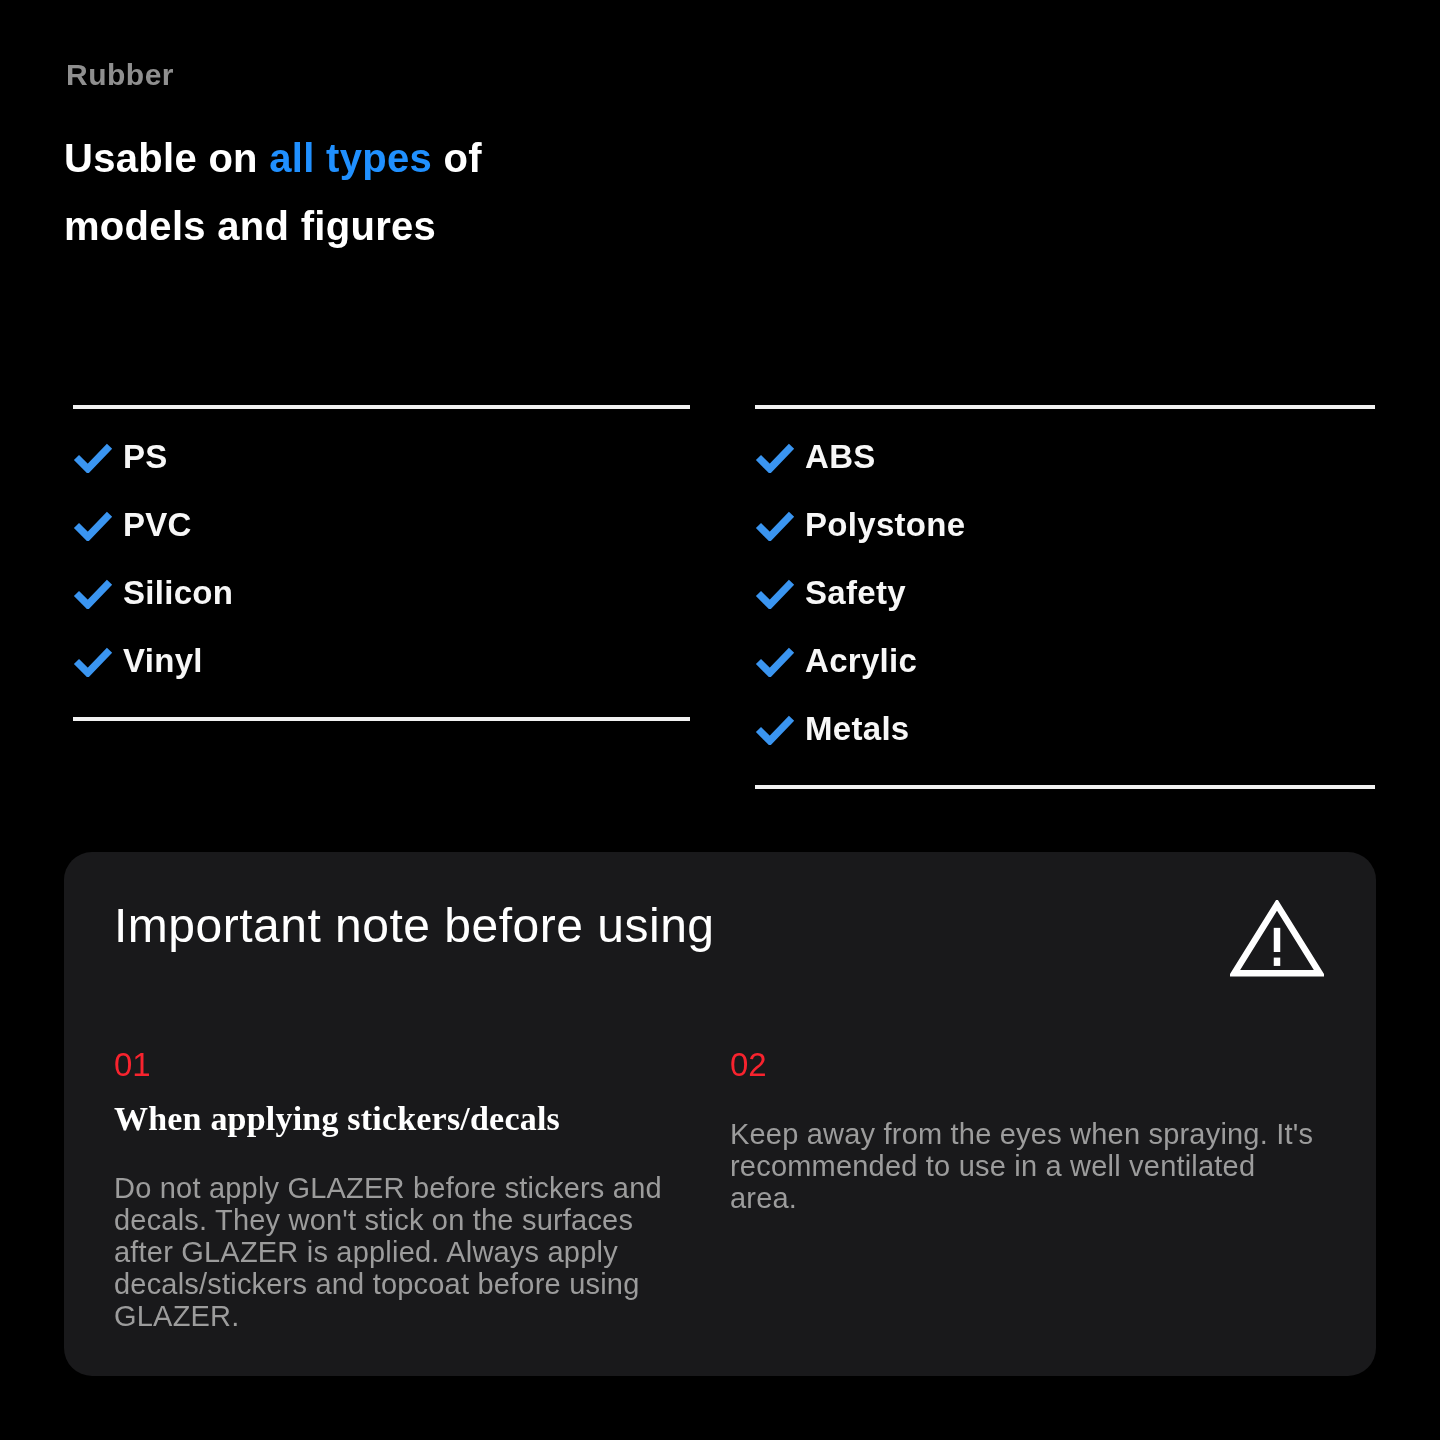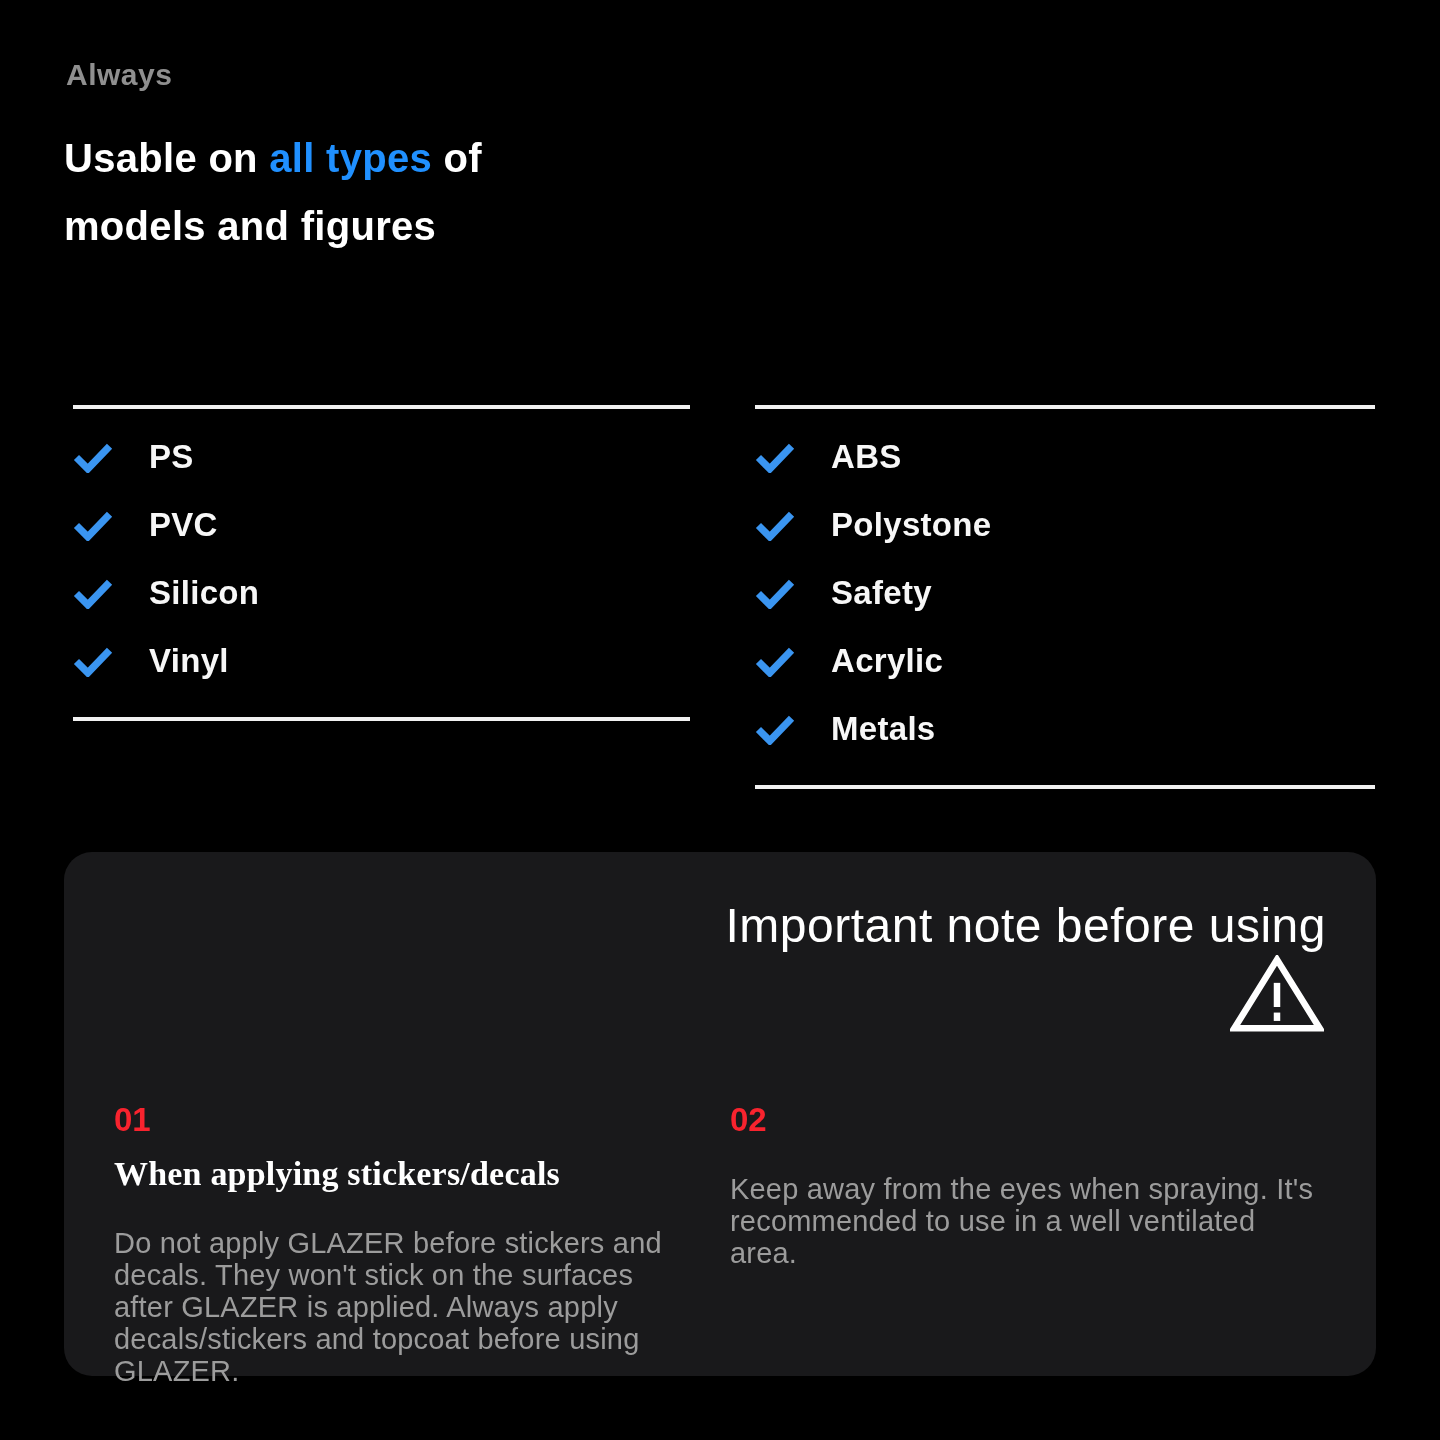--- a/index.html
+++ b/index.html
@@ -45,21 +45,21 @@
     border-bottom: 4px solid #f1f1f1;
     padding: 14px 0 22px 0;
     list-style: none;
   }
   .mat-col.left  { left: 73px;  width: 617px; }
   .mat-col.right { left: 755px; width: 620px; }
   .mat-item {
     height: 68px;
     display: flex;
     align-items: center;
-    gap: 36px;
+    gap: 10px;
   }
   .check { width: 40px; height: 31px; flex: 0 0 auto; }
   .mat-label {
     font-size: 33px;
     font-weight: 700;
     color: #f7f7f7;
     letter-spacing: 0.3px;
   }
 
   
@@ -67,40 +67,39 @@
     position: absolute;
     left: 64px; top: 852px;
     width: 1312px; height: 524px;
     background: #19191b;
     border-radius: 28px;
     padding: 46px 50px;
   }
   .note-head {
     display: flex;
     justify-content: space-between;
-    align-items: flex-end;
-    flex-direction: column;
+    align-items: flex-start;
   }
   .note-title {
     font-size: 48px;
     font-weight: 400;
     color: #ffffff;
     letter-spacing: 0.5px;
   }
   .warn-icon { width: 94px; height: 78px; margin-top: 2px; margin-right: 2px; }
 
   .note-grid {
     margin-top: 68px;
     display: grid;
     grid-template-columns: 582px auto;
     column-gap: 34px;
   }
   .note-number {
     font-size: 33px;
-    font-weight: 700;
+    font-weight: 400;
     color: #f8232e;
   }
   .note-heading {
     margin-top: 16px;
     font-size: 34px;
     font-weight: 700;
     color: #ffffff;
     letter-spacing: 0.2px;
     font-family: Liberation Serif, serif;
   }
@@ -112,21 +111,21 @@
     color: #9c9c9c;
     letter-spacing: 0.2px;
     max-width: 600px;
   }
 </style>
 </head>
 <body>
 
 <div class="canvas">
 
-  <div class="eyebrow">Always</div>
+  <div class="eyebrow">Rubber</div>
 
   <h1 class="main-title"><span>Usable on </span><span class="hl">all types</span><span> of</span><br><span>models and figures</span></h1>
 
   <ul class="mat-col left">
     <li class="mat-item">
       <svg class="check" viewBox="0 0 38 30">
           <polyline points="3,15 14,26 35,4" fill="none" stroke="#3a95f1" stroke-width="7" stroke-linecap="butt" stroke-linejoin="miter"></polyline>
         </svg>
       <span class="mat-label">PS</span>
     </li>

